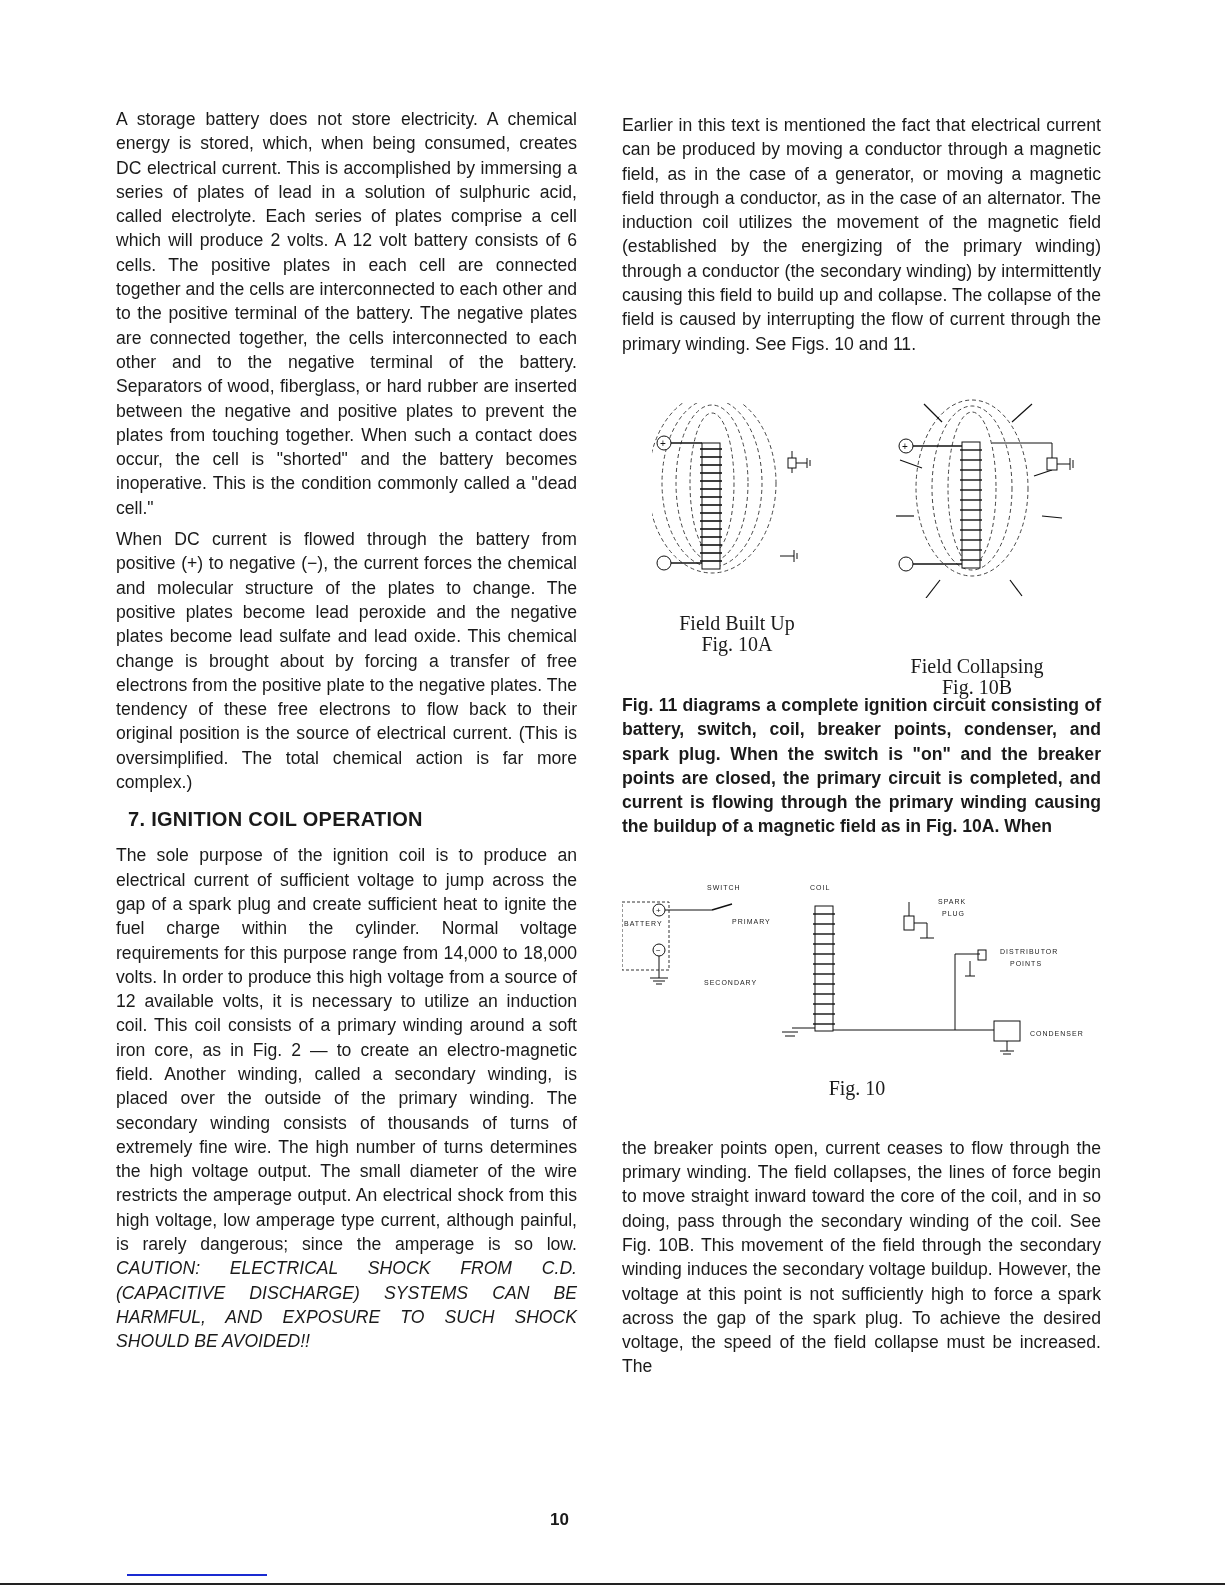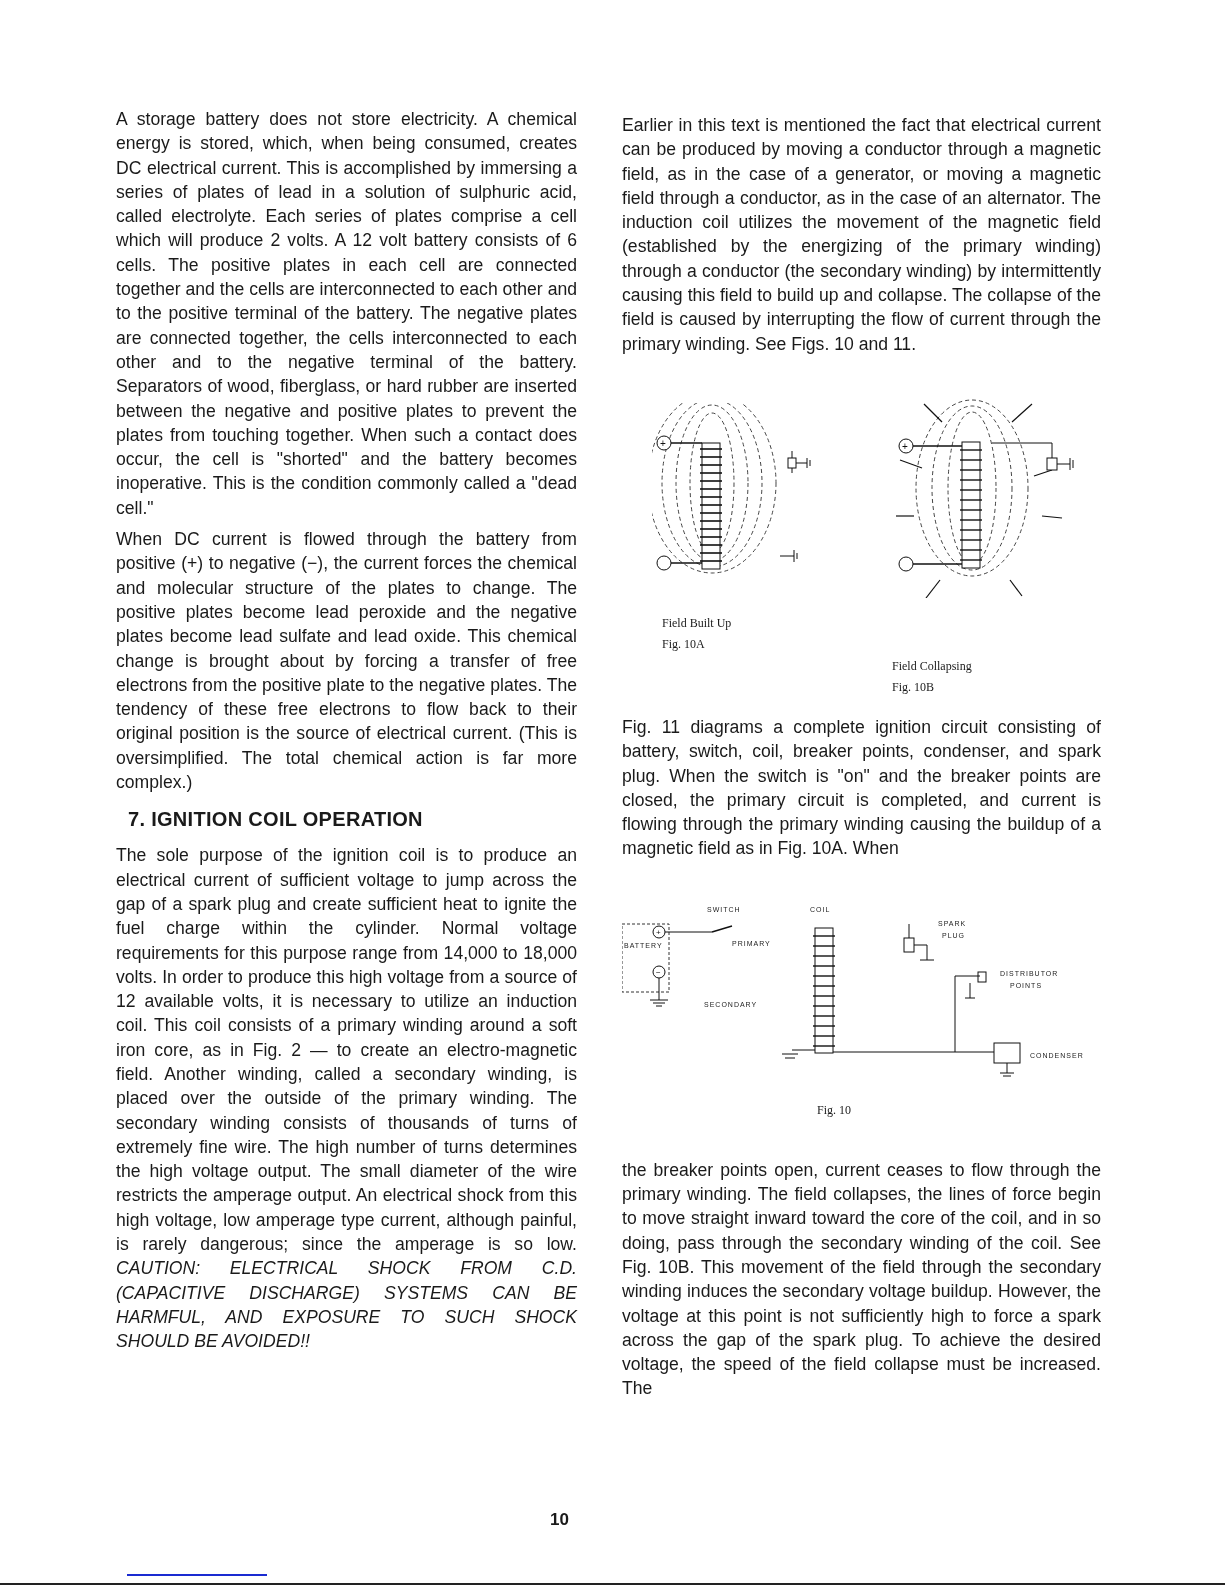--- a/index.html
+++ b/index.html
@@ -5,21 +5,21 @@
   html, body { margin:0; padding:0; background:#ffffff; }
   body { width:1225px; height:1585px; position:relative; overflow:hidden;
          font-family:"Liberation Sans", sans-serif; color:#1a1a1a; }
   .col { position:absolute; font-size:17.6px; line-height:24.3px; text-align:justify; }
   .col p { margin:0 0 7px 0; }
   #left { left:116px; top:107px; width:461px; }
   #right { left:622px; top:113px; width:479px; }
   .ital { font-style:italic; }
   .h2 { font-weight:bold; font-size:20px; line-height:23px; margin:14px 0 12px 12px; text-align:left; letter-spacing:0.3px; }
   .figrow { position:relative; height:330px; }
-  .figcap { font-family:"Liberation Serif", serif; text-align:left; font-size:12px; line-height:21px; position:absolute; }
+  .figcap { font-family:"Liberation Serif", serif; text-align:center; font-size:20px; line-height:21px; position:absolute; }
   .pagenum { position:absolute; left:550px; top:1510px; font-weight:bold; font-size:17px; }
   .blue-line { position:absolute; left:127px; top:1574px; width:140px; height:2px; background:#1a2bd1; }
   .bottom-line { position:absolute; left:0; top:1583px; width:1225px; height:2px; background:#222; }
   .lbl { font-size:7px; letter-spacing:1px; fill:#222; font-family:"Liberation Sans", sans-serif; }
 </style>
 </head>
 <body>
 
 <div id="left" class="col">
   <p>A storage battery does not store electricity. A chemical energy is stored, which, when being consumed, creates DC electrical current. This is accomplished by immersing a series of plates of lead in a solution of sulphuric acid, called electrolyte. Each series of plates comprise a cell which will produce 2 volts. A 12 volt battery consists of 6 cells. The positive plates in each cell are connected together and the cells are interconnected to each other and to the positive terminal of the battery. The negative plates are connected together, the cells interconnected to each other and to the negative terminal of the battery. Separators of wood, fiberglass, or hard rubber are inserted between the negative and positive plates to prevent the plates from touching together. When such a contact does occur, the cell is "shorted" and the battery becomes inoperative. This is the condition commonly called a "dead cell."</p>
@@ -126,21 +126,21 @@
           <line x1="178" y1="60" x2="178" y2="72"></line>
           <line x1="181" y1="62" x2="181" y2="70"></line>
         </g>
     </svg>
     <div class="figcap" style="left:270px;top:253px;width:170px;margin-top:40px;">
       <div>Field Collapsing</div>
       <div>Fig. 10B</div>
     </div>
   </div>
 
-  <p style="margin-top:22px;">Fig. 11 diagrams a complete ignition circuit consisting of battery, switch, coil, breaker points, condenser, and spark plug. When the switch is "on" and the breaker points are closed, the primary circuit is completed, and current is flowing through the primary winding causing the buildup of a magnetic field as in Fig. 10A. When</p>
+  <p style="font-weight:bold;">Fig. 11 diagrams a complete ignition circuit consisting of battery, switch, coil, breaker points, condenser, and spark plug. When the switch is "on" and the breaker points are closed, the primary circuit is completed, and current is flowing through the primary winding causing the buildup of a magnetic field as in Fig. 10A. When</p>
 
   <div style="position:relative;height:290px;">
     <svg style="position:absolute;left:0;top:20px;" width="480" height="220" viewBox="0 0 480 220">
       <rect x="0" y="36" width="47" height="68" fill="none" stroke="#333" stroke-dasharray="3 2"></rect>
       <circle cx="37" cy="44" r="6" fill="#fff" stroke="#111"></circle>
       <circle cx="37" cy="84" r="6" fill="#fff" stroke="#111"></circle>
       <text x="34" y="47" font-size="8" fill="#111">+</text>
       <text x="34" y="87" font-size="8" fill="#111">−</text>
       <text class="lbl" x="2" y="60">BATTERY</text>
       <line x1="37" y1="90" x2="37" y2="112" stroke="#111"></line>

